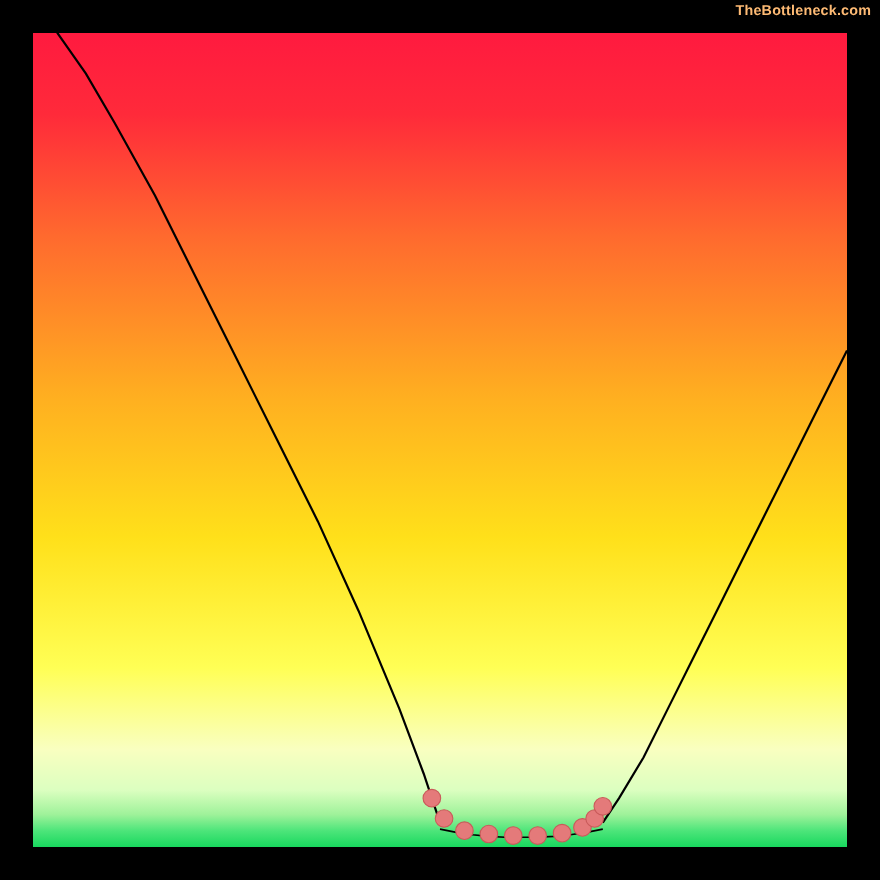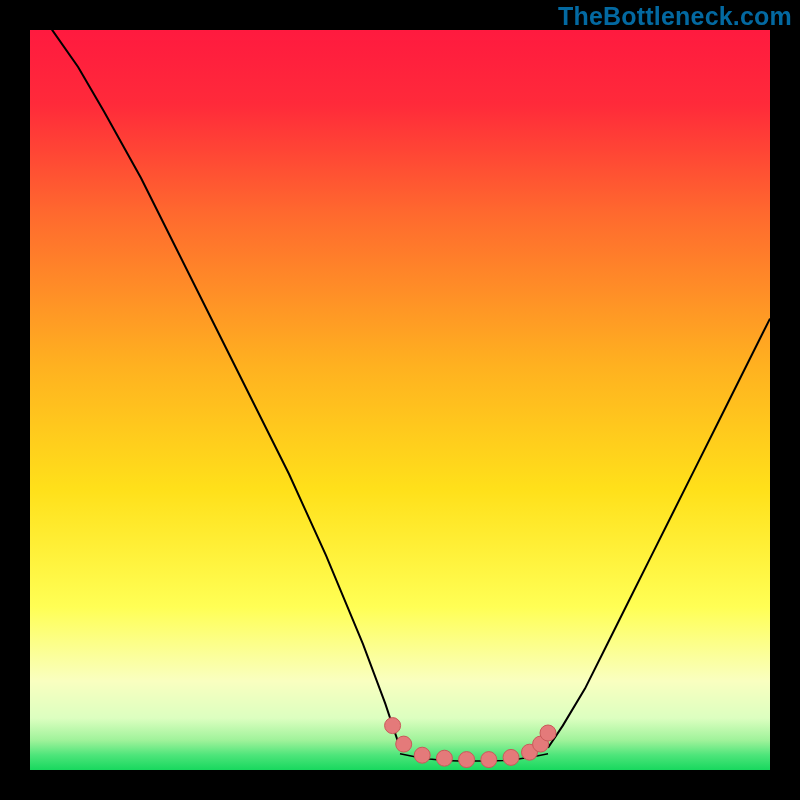--- a/index.html
+++ b/index.html
@@ -14,22 +14,22 @@
   .frame {
     position: relative;
     width: 800px;
     height: 800px;
     background: #000;
   }
   .watermark {
     position: absolute;
     top: 2px;
     right: 8px;
-    color: #0369a1;
-    font-size: 25px;
+    color: #fdba74;
+    font-size: 13px;
     font-weight: 600;
     letter-spacing: 0.2px;
     z-index: 10;
   }
   .plot-area {
     position: absolute;
     left: 30px;
     top: 30px;
     width: 740px;
     height: 740px;

